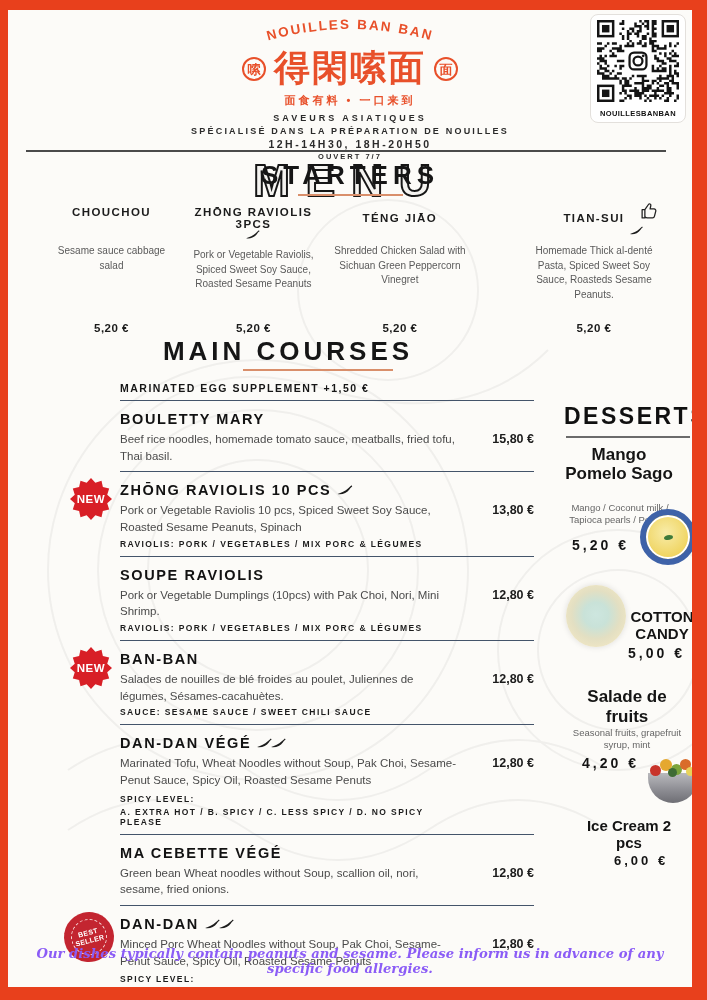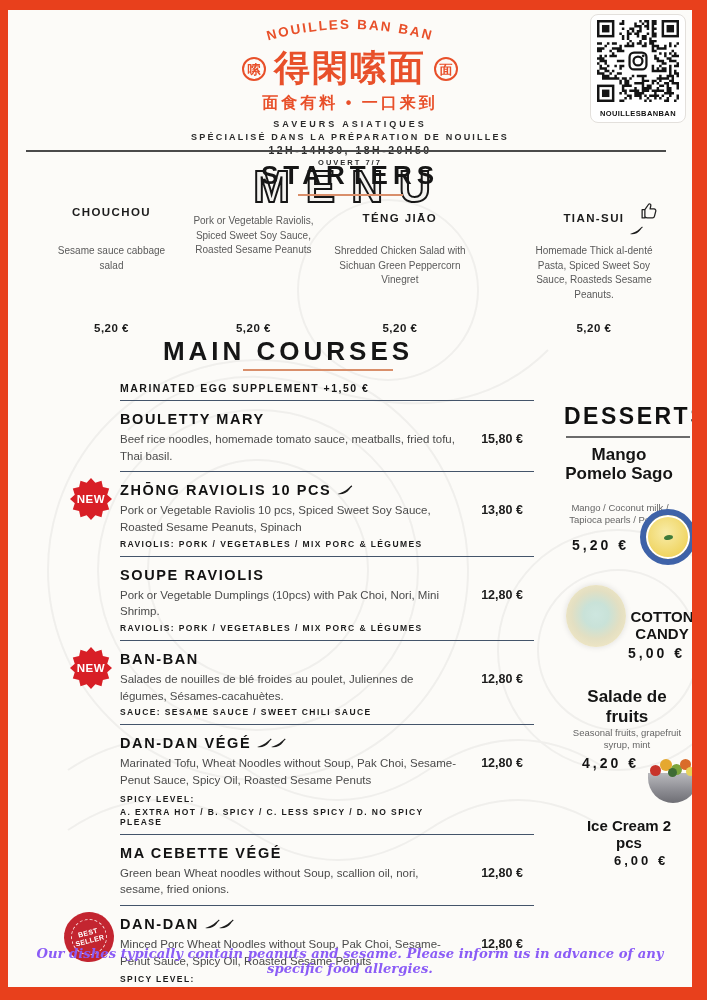--- a/index.html
+++ b/index.html
@@ -16,21 +16,21 @@
   
   .wm{position:absolute;inset:0;z-index:0;opacity:.05;pointer-events:none;}
 
   
   .header{position:relative;text-align:center;padding-top:4px;height:140px;z-index:2;}
   .arc-svg{display:block;margin:0 auto;}
   .logo-row{display:flex;align-items:center;justify-content:center;gap:8px;margin-top:-6px;color:#E8502A;}
   .seal{width:24px;height:24px;border:2px solid #E8502A;border-radius:50%;font-size:13px;font-weight:700;
         line-height:21px;text-align:center;}
   .cn-main{font-size:36px;font-weight:800;letter-spacing:2px;}
-  .cn-sub{color:#E8502A;font-size:16px;font-weight:700;letter-spacing:3px;margin-top:0px;}
+  .cn-sub{color:#E8502A;font-size:11px;font-weight:700;letter-spacing:3px;margin-top:0px;}
   .tag1{font-size:9px;font-weight:700;letter-spacing:3px;color:#2b2b2b;margin-top:5px;}
   .tag2{font-size:9px;font-weight:700;letter-spacing:2.2px;color:#2b2b2b;margin-top:3px;}
   .hours{font-size:10.5px;font-weight:700;letter-spacing:2.5px;color:#2b2b2b;margin-top:2px;}
   .open{font-size:7.5px;font-weight:700;letter-spacing:2px;color:#2b2b2b;margin-top:2px;}
   .menu-big{font-size:44px;font-weight:800;letter-spacing:16px;line-height:.9;margin-top:0px;
             color:rgba(0,0,0,.03);-webkit-text-stroke:2px #161616;}
   .head-rule{position:absolute;left:18px;top:140px;width:640px;height:1.5px;background:#4b4b4b;}
 
   
   .qr-card{position:absolute;right:6px;top:4px;width:96px;text-align:center;z-index:3;background:#fff;
@@ -61,21 +61,21 @@
         padding-bottom:6px;color:#161616;}
   .mi{display:flex;border-bottom:1.5px solid #44546A;padding:10px 0 7px;position:relative;}
   .mi.last{border-bottom:none;}
   .mi.last .mi-main{border-bottom:1.5px solid #44546A;padding-bottom:7px;}
   .mi-main{flex:1;padding-right:12px;}
   .mi-name{font-size:14.5px;font-weight:800;letter-spacing:1.6px;color:#121212;display:flex;
            align-items:center;gap:5px;}
   .mi-desc{font-size:11.5px;color:#4a4a4a;line-height:1.45;margin-top:4px;}
   .mi-opt-label{font-size:8.5px;font-weight:800;letter-spacing:1.4px;margin-top:5px;color:#1c1c1c;}
   .mi-opt{font-size:8.5px;font-weight:800;letter-spacing:1.4px;margin-top:3px;color:#1c1c1c;}
-  .mi-price{width:64px;text-align:center;font-size:12.5px;font-weight:800;padding-top:21px;white-space:nowrap;}
+  .mi-price{width:64px;text-align:right;font-size:12.5px;font-weight:800;padding-top:21px;white-space:nowrap;}
   .badge-new{position:absolute;left:-50px;top:6px;width:42px;height:42px;}
   .badge-new text{font-size:11px;font-weight:800;fill:#fff;letter-spacing:.5px;}
   .stamp{position:absolute;left:-54px;top:8px;width:46px;height:46px;border-radius:50%;
          background:#C32530;transform:rotate(-14deg);display:flex;align-items:center;justify-content:center;
          box-shadow:0 0 0 2px #C32530;}
   .stamp-in{width:36px;height:36px;border:1.5px dashed #f6d9d9;border-radius:50%;display:flex;
             align-items:center;justify-content:center;text-align:center;}
   .stamp-txt{font-size:7px;font-weight:800;color:#fff;line-height:1.1;letter-spacing:.3px;width:30px;}
 
   
@@ -196,20 +196,26 @@
       <div class="sec-underline"></div>
       <div class="st-row">
         <div class="st-col c1">
           <div class="st-name">
               <span class="nm">CHOUCHOU</span>
             </div>
           <div class="st-desc">Sesame sauce cabbage salad</div>
           <div class="st-price">5,20 €</div>
         </div>
         <div class="st-col c2">
+          <div class="st-name">
+              <span class="nm">ZHŌNG RAVIOLIS 3PCS</span>
+            <svg class="chili" width="16" height="10">
+                <use href="#chili"></use>
+              </svg>
+            </div>
           <div class="st-desc">Pork or Vegetable Raviolis, Spiced Sweet Soy Sauce, Roasted Sesame Peanuts</div>
           <div class="st-price">5,20 €</div>
         </div>
         <div class="st-col c3">
           <div class="st-name" style="padding-top:6px;">
               <span class="nm">TÉNG JIĀO</span>
             </div>
           <div class="st-desc">Shredded Chicken Salad with Sichuan Green Peppercorn Vinegret</div>
           <div class="st-price">5,20 €</div>
         </div>

